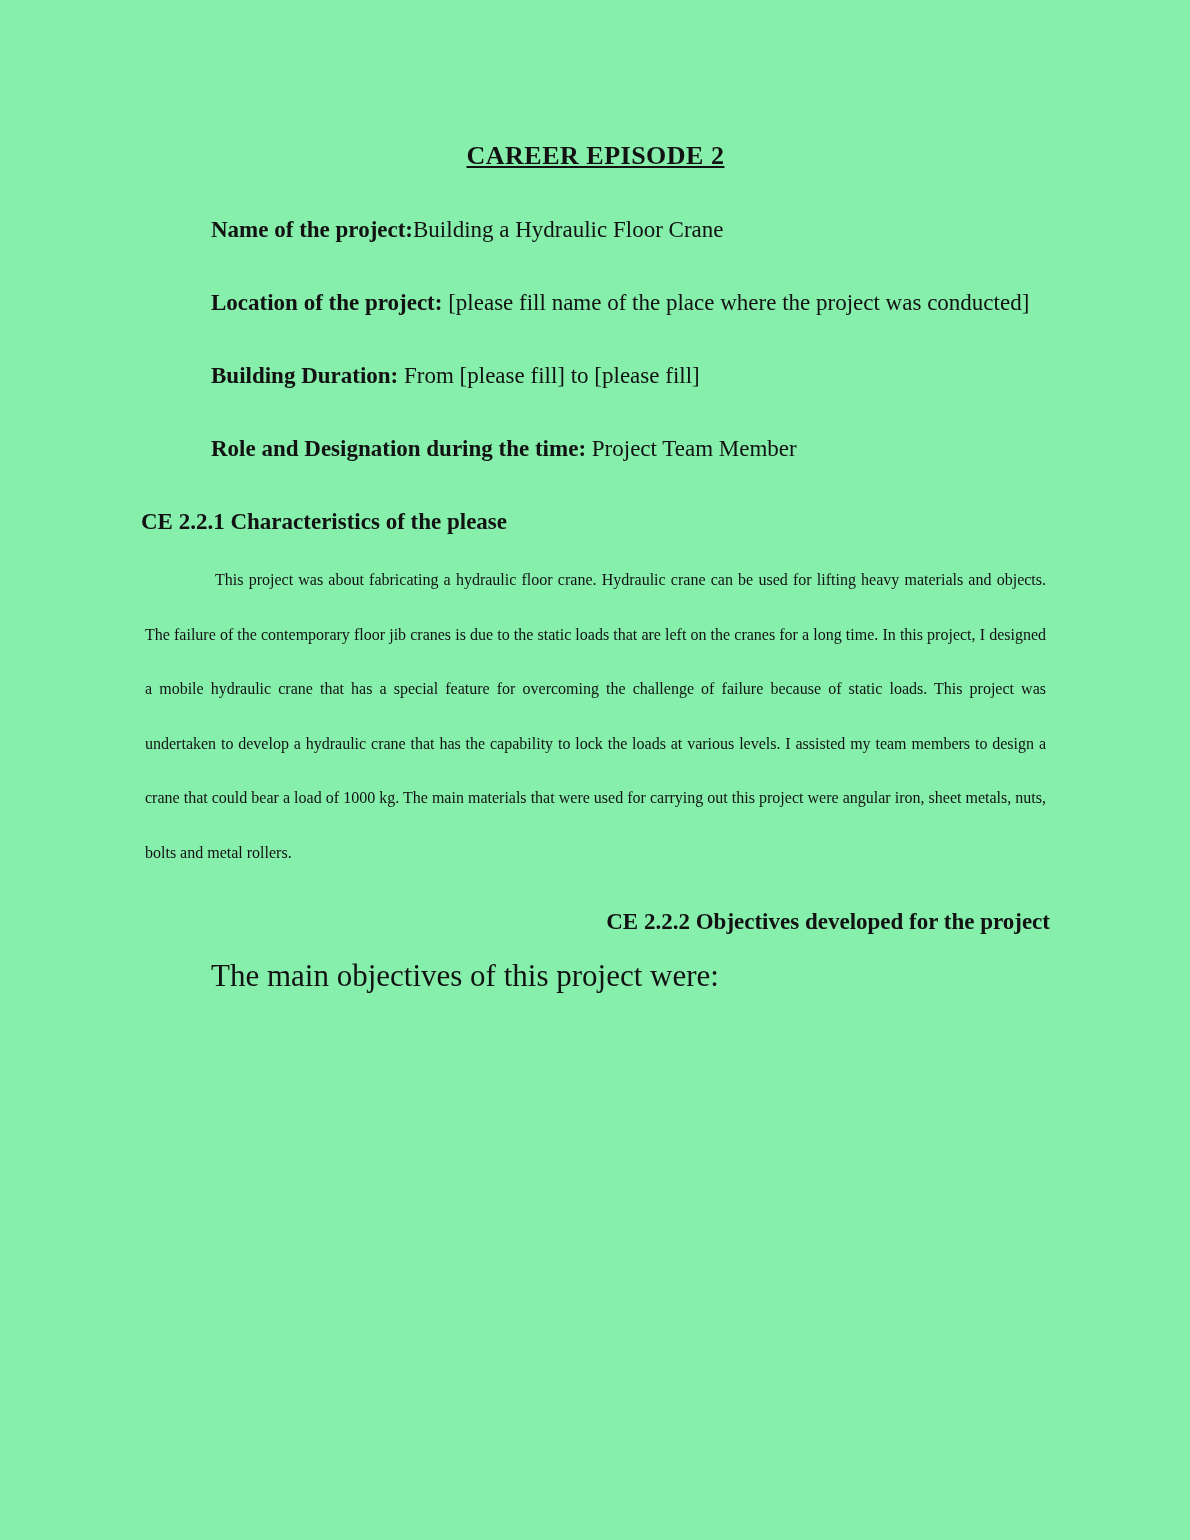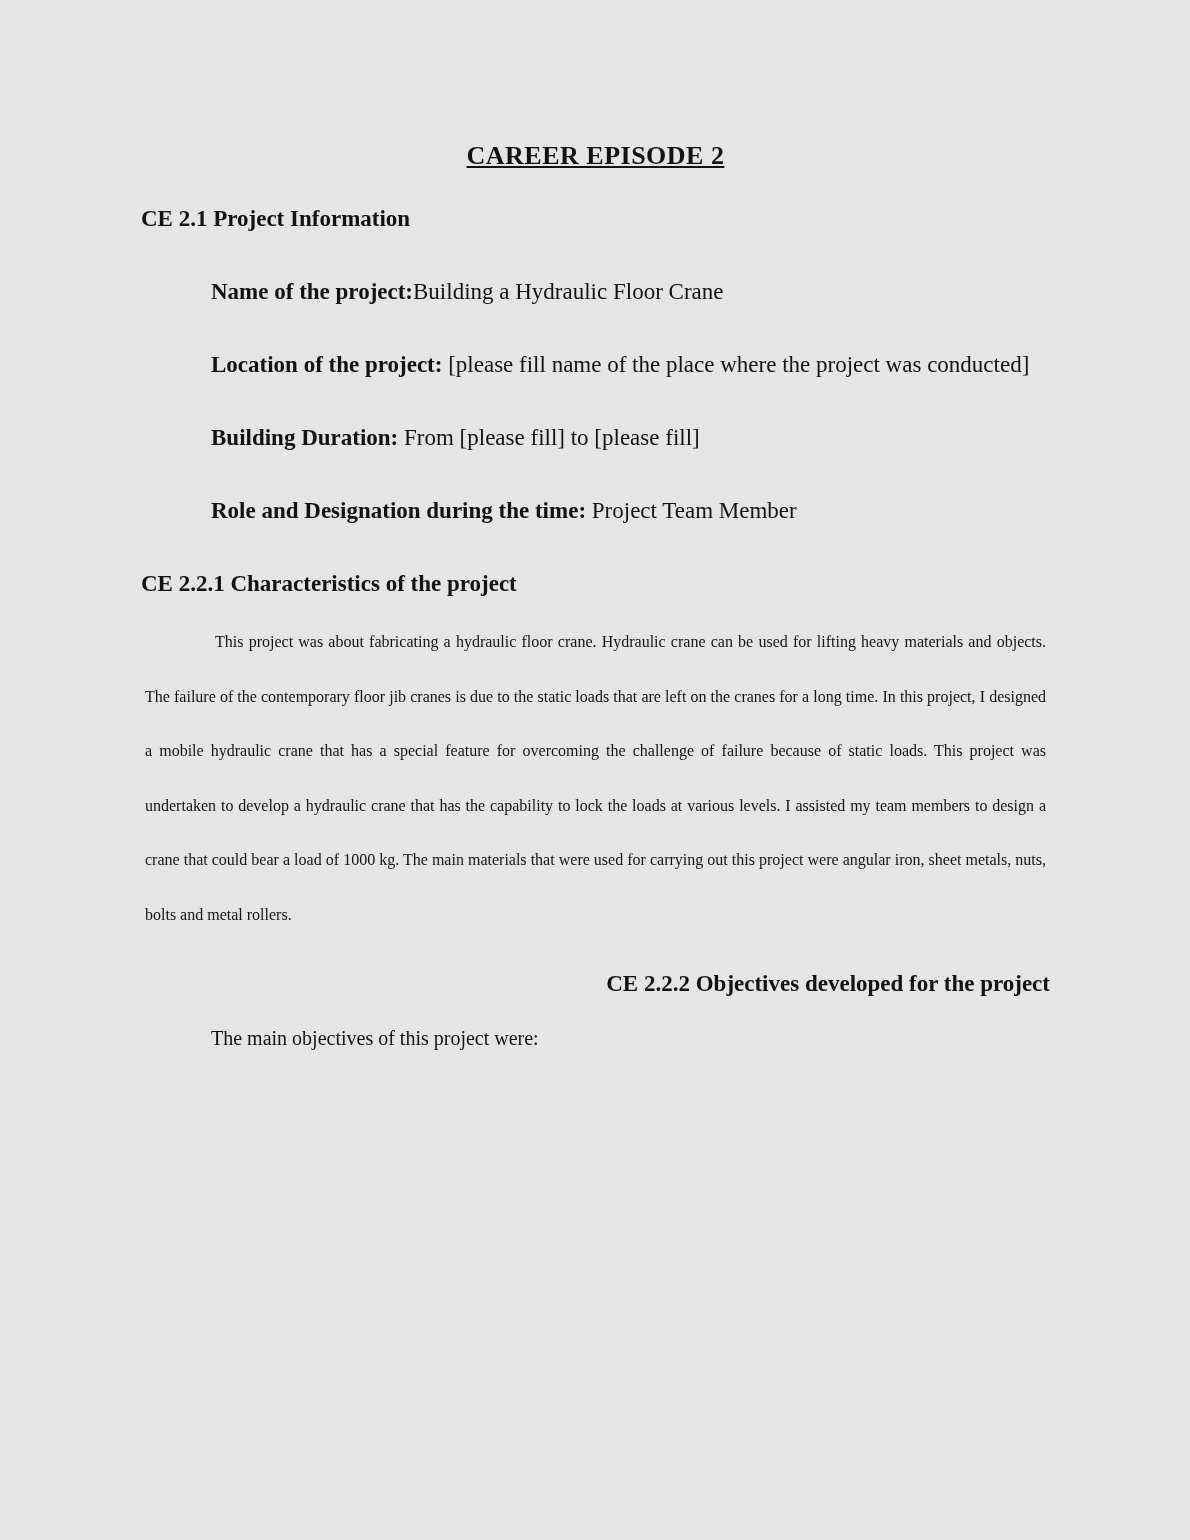--- a/index.html
+++ b/index.html
@@ -11,21 +11,21 @@
     width: 1190px;
     height: 1540px;
     font-family: "Liberation Serif", "DejaVu Serif", serif;
     color: #121212;
   }
   .page {
     box-sizing: border-box;
     width: 1190px;
     height: 1540px;
     padding: 128px 140px 27px 141px;
-    background: #e5e5e5;
+    background: #86efac;
     overflow: hidden;
   }
   .doc-title {
     margin: 0;
     text-align: center;
     font-size: 26px;
     line-height: 56px;
     font-weight: bold;
     text-decoration: underline;
     letter-spacing: 0.5px;
@@ -59,53 +59,52 @@
   .body-paragraph {
     margin: 4px;
     font-size: 16px;
     line-height: 54.5px;
     text-align: justify;
     text-align-last: left;
     text-indent: 70px;
   }
   .intro-line {
     margin: 0;
-    font-size: 20px;
+    font-size: 31px;
     line-height: 54px;
     text-indent: 70px;
   }
 </style>
 </head>
 <body>
 
 <div class="page">
 
   <h1 class="doc-title">CAREER EPISODE 2</h1>
 
-  <h2 class="section-heading heading-info">CE 2.1 Project Information</h2>
 
   <p class="field field-name-row">
     <span class="field-label">Name of the project:</span><span class="field-value">Building a Hydraulic Floor Crane</span>
   </p>
 
   <p class="field">
     <span class="field-label">Location of the project:</span><span class="field-value"> [please fill name of the place where the project was conducted]</span>
   </p>
 
   <p class="field">
     <span class="field-label">Building Duration:</span><span class="field-value"> From [please fill] to [please fill]</span>
   </p>
 
 
   <p class="field">
     <span class="field-label">Role and Designation during the time:</span><span class="field-value"> Project Team Member</span>
   </p>
 
 
-  <h3 class="section-heading heading-characteristics">CE 2.2.1 Characteristics of the project</h3>
+  <h3 class="section-heading heading-characteristics">CE 2.2.1 Characteristics of the please</h3>
 
   <p class="body-paragraph">This project was about fabricating a hydraulic floor crane. Hydraulic crane can be used for lifting heavy materials and objects. The failure of the contemporary floor jib cranes is due to the static loads that are left on the cranes for a long time.  In this project, I designed a mobile hydraulic crane that has a special feature for overcoming the challenge of failure because of static loads. This project was undertaken to develop a hydraulic crane that has the capability to lock the loads at various levels. I assisted my team members to design a crane that could bear a load of 1000 kg. The main materials that were used for carrying out this project were angular iron, sheet metals, nuts, bolts and metal rollers.</p>
 
   <h3 class="section-heading heading-objectives">CE 2.2.2 Objectives developed for the project</h3>
 
   <p class="intro-line">The main objectives of this project were:</p>
 
 </div>
 
 </body></html>

